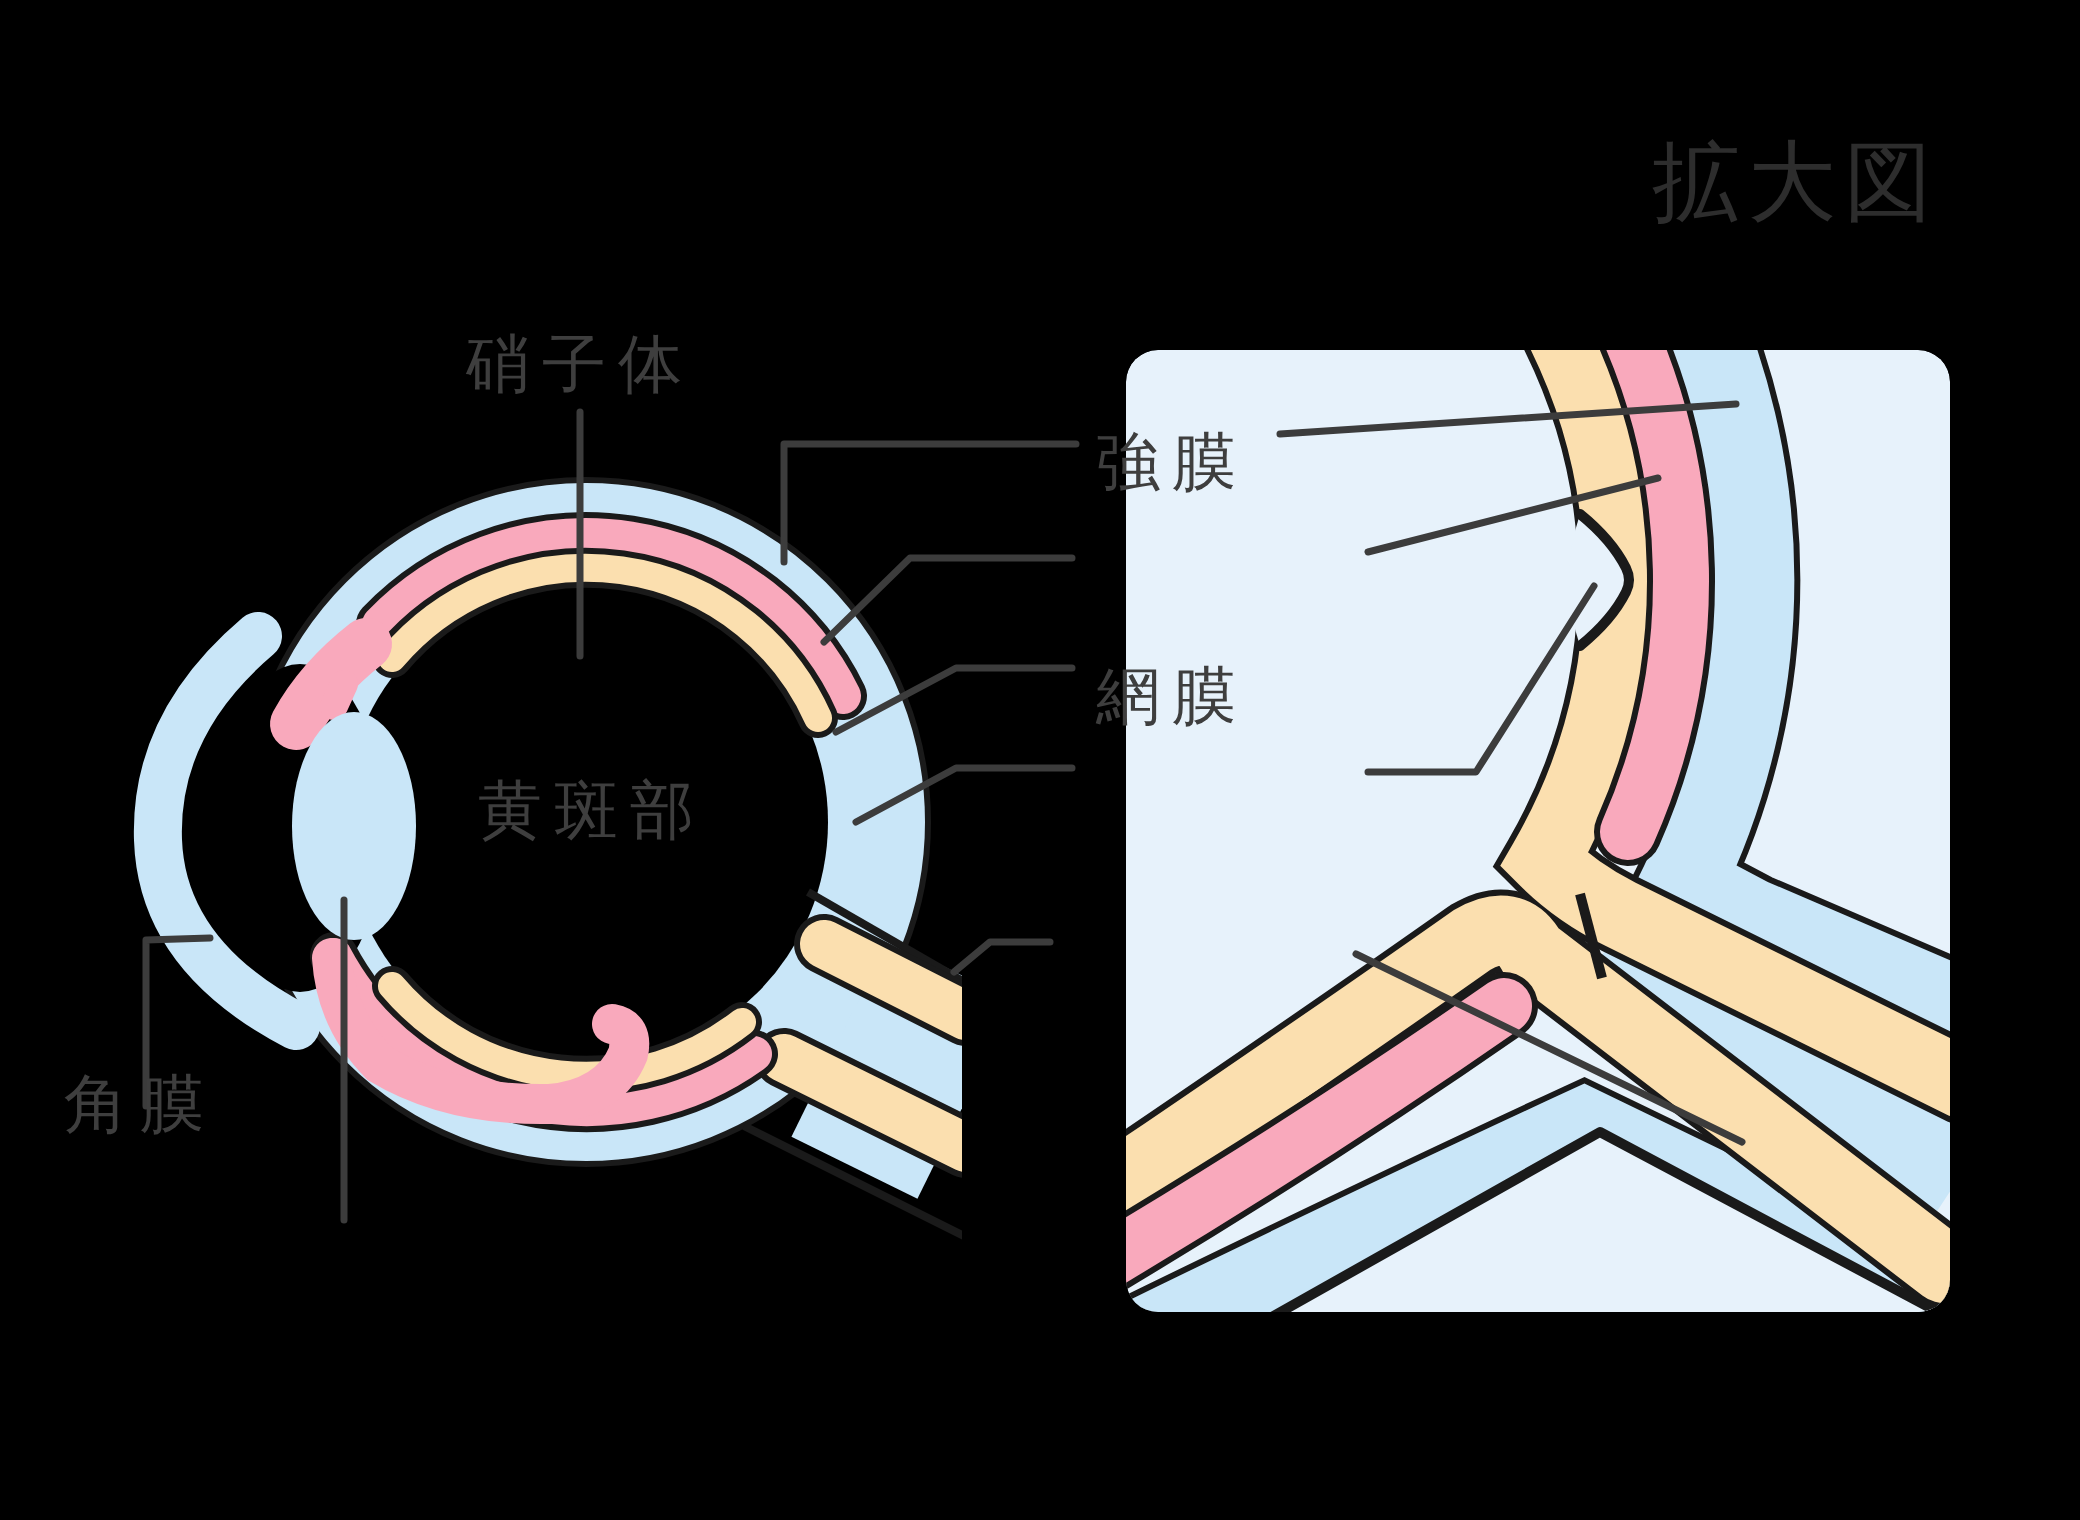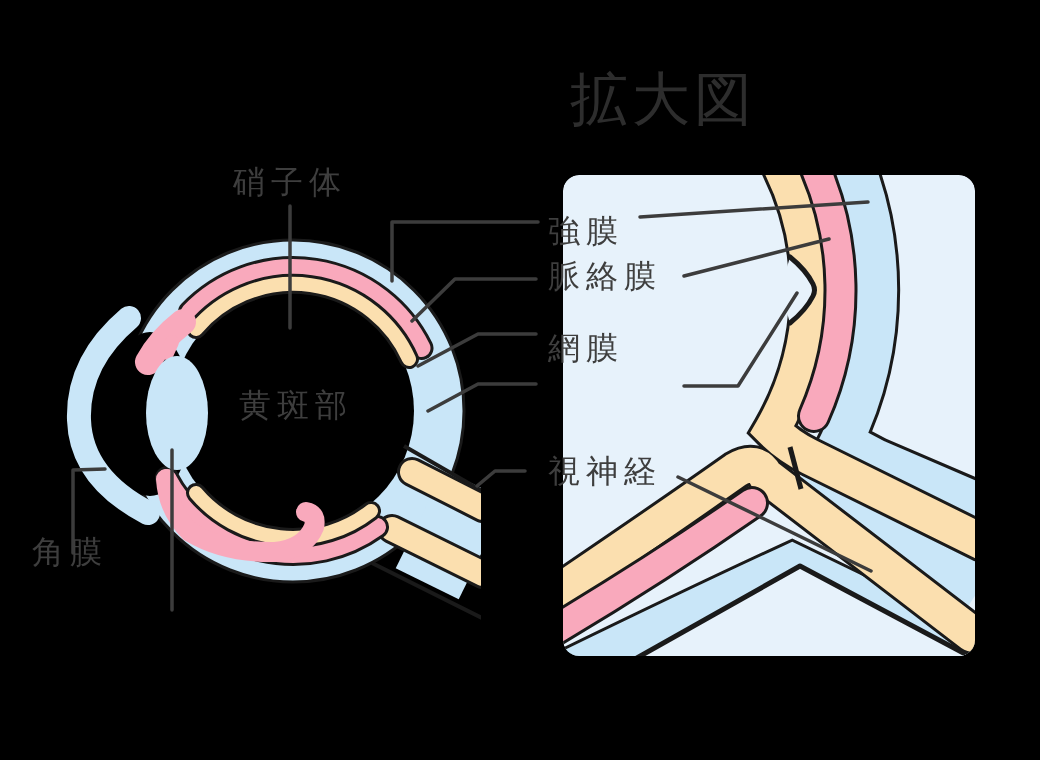--- a/index.html
+++ b/index.html
@@ -6,22 +6,22 @@
   #stage{
     position:relative;width:1040px;height:760px;background:#000;
     overflow:hidden;font-family:"Liberation Sans","DejaVu Sans",sans-serif;
   }
   #stage svg{position:absolute;left:0;top:0;}
   .lbl{
     position:absolute;color:#3E3E3E;font-size:32px;letter-spacing:6px;
     line-height:1;white-space:nowrap;user-select:none;
   }
   .title{
-    position:absolute;left:570px;top:70px;width:400px;text-align:left;
-    color:#2D2D2D;font-size:58px;letter-spacing:4px;font-weight:500;line-height:1;
+    position:absolute;left:570px;top:70px;width:400px;text-align:right;
+    color:#2D2D2D;font-size:44px;letter-spacing:4px;font-weight:500;line-height:1;
     white-space:nowrap;
   }
 </style>
 </head>
 <body>
 
 <div id="stage">
 
 <svg width="1040" height="760" viewBox="0 0 1040 760">
   <defs>
@@ -117,16 +117,14 @@
   </g>
 </svg>
 
   <div class="title">拡大図</div>
 
   <div class="lbl" style="left:239px;top:389px">黄斑部</div>
   <div class="lbl" style="left:233px;top:166px">硝子体</div>
   <div class="lbl" style="left:32px;top:536px">角膜</div>
 
   <div class="lbl" style="left:548px;top:215px">強膜</div>
-  <div class="lbl" style="left:548px;top:260px">脈絡膜</div>
   <div class="lbl" style="left:548px;top:332px">網膜</div>
-  <div class="lbl" style="left:548px;top:455px">視神経</div>
 </div>
 
 </body></html>

